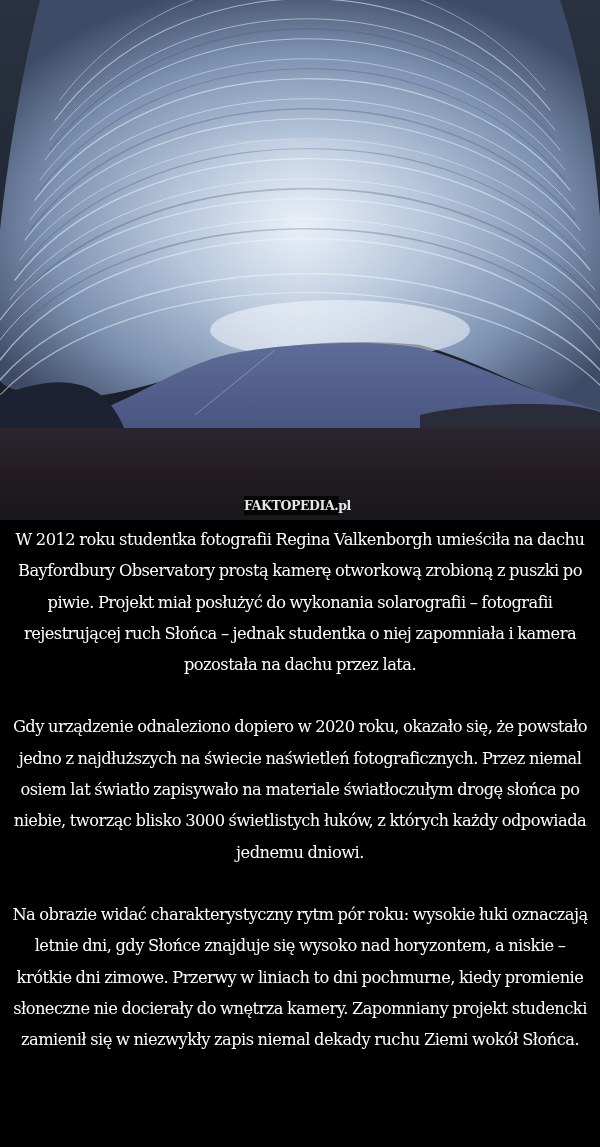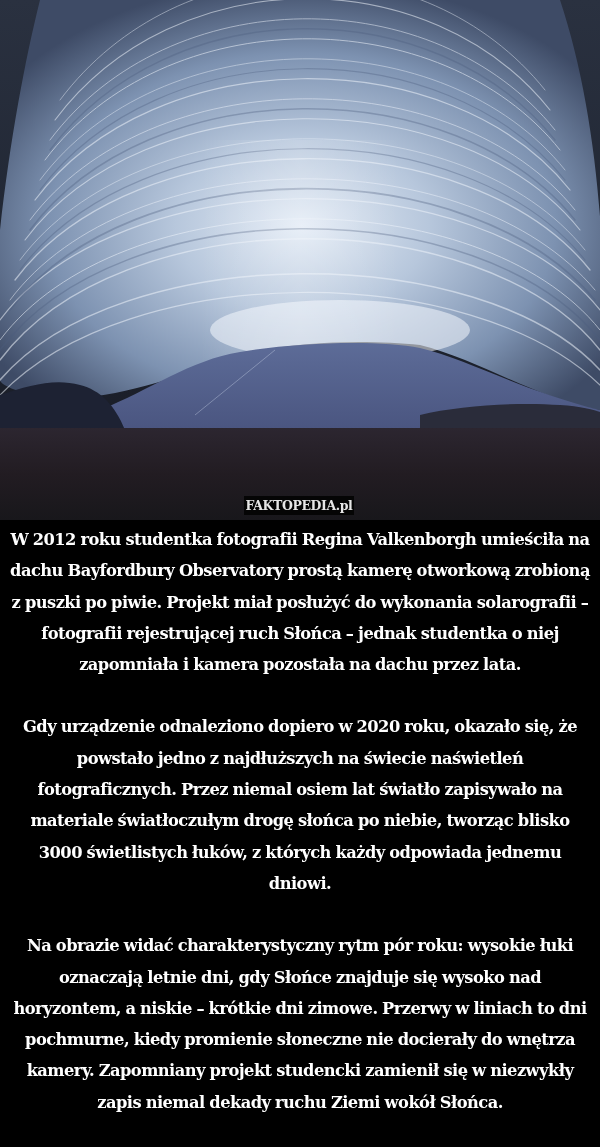--- a/index.html
+++ b/index.html
@@ -21,21 +21,21 @@
       width: 600px;
       height: 520px;
       overflow: hidden;
       background: #1a1b22;
     }
     .photo svg { display: block; }
     .watermark {
       position: absolute;
       left: 244px;
       top: 496px;
-      width: 110px;
+      width: 95px;
       height: 19px;
       background: #050505;
       color: #e6e6e6;
       font-family: "DejaVu Serif", serif;
       font-weight: bold;
       font-size: 12.5px;
       line-height: 19px;
       text-align: center;
       letter-spacing: -0.4px;
     }
@@ -51,21 +51,20 @@
       box-sizing: border-box;
       padding: 4px 10px 0 10px;
     }
     .caption p {
       margin: 0 0 31px 0;
       font-family: "DejaVu Serif", "Liberation Serif", serif;
       font-size: 16.3px;
       line-height: 31.3px;
       letter-spacing: -0.55px;
       word-spacing: -0.5px;
-      font-weight: bold;
     }
   </style>
 </head>
 <body>
 
 <div class="photo">
   <svg width="600" height="520" viewBox="0 0 600 520" xmlns="http://www.w3.org/2000/svg">
     <defs>
       <linearGradient id="skyGrad" x1="0" y1="0" x2="0" y2="1">
         <stop offset="0" stop-color="#2a3140"></stop>

